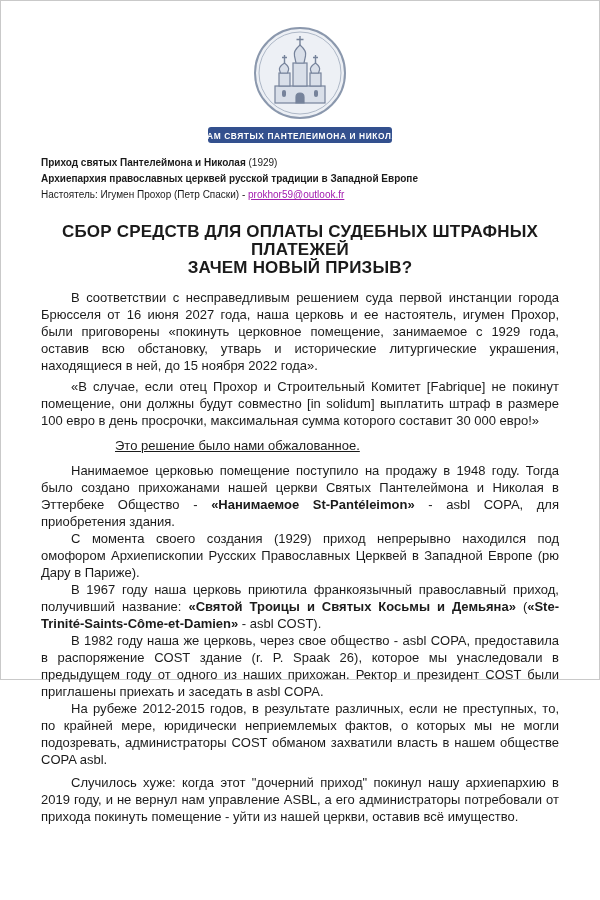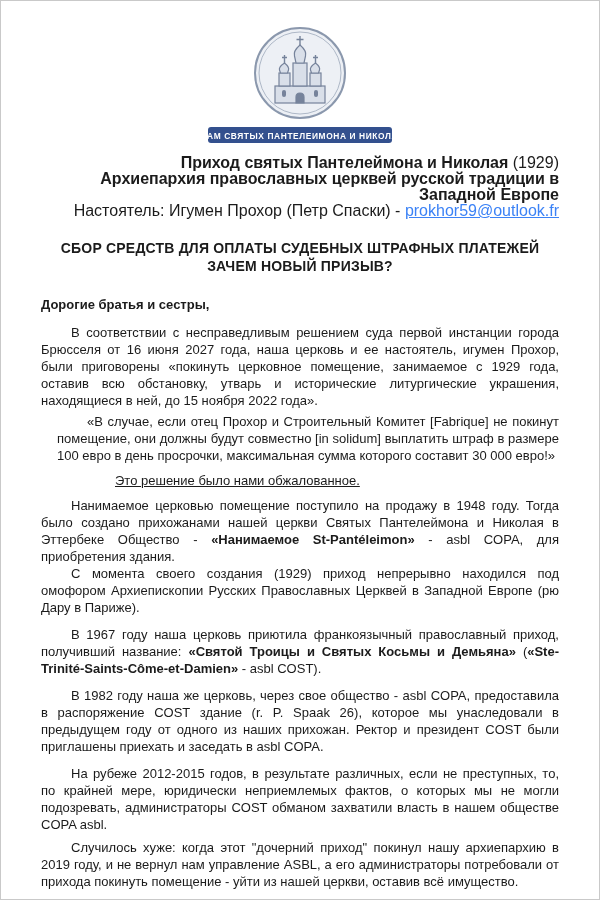--- a/index.html
+++ b/index.html
@@ -4,61 +4,61 @@
 <style>
   * { margin: 0; padding: 0; box-sizing: border-box; }
   html, body { background: #ffffff; }
   body {
     width: 600px; height: 900px;
     font-family: "Liberation Sans", sans-serif;
     color: #1b1b1b;
     overflow: hidden;
   }
   .page {
-    width: 600px; height: 900px;
+    width: 600px; height: 680px;
     border: 1px solid #c9c9c9;
     padding: 22px 40px 8px 40px;
     display: flex; flex-direction: column;
     background: #ffffff;
   }
   .logo-wrap { text-align: center; line-height: 0; }
   .header {
-    text-align: right;
-    font-size: 16px;
+    text-align: left;
+    font-size: 10px;
     line-height: 16px;
     margin-top: 6px;
   }
   .b { font-weight: bold; }
   .i { }
   .u { text-decoration: underline; margin-left: 44px; }
-  a.link { color: #3b82f6; text-decoration: underline; cursor: pointer; }
+  a.link { color: #a21caf; text-decoration: underline; cursor: pointer; }
   .title {
     text-align: center;
     font-weight: bold;
-    font-size: 14px;
+    font-size: 17px;
     line-height: 18px;
     margin-top: 20px;
     letter-spacing: 0.2px;
   }
   .salutation {
     font-weight: bold;
     font-size: 13px;
     margin-top: 22px;
   }
   .bodytext {
     margin-top: 12px;
     font-size: 13px;
     line-height: 17px;
     text-align: justify;
   }
   p.para { text-indent: 30px; }
-  .mt4  { margin-top: 4px; margin-left: 16px; }
+  .mt4  { margin-top: 4px; }
   .mt6  { margin-top: 6px; }
   .mt8  { margin-top: 8px; }
-  .mt10 { margin-top: 10px; }
+  .mt10 { }
   svg text { font-family: "Liberation Sans", sans-serif; font-weight: bold; }
 </style>
 </head>
 <body>
 
 <div class="page">
 
   <div class="logo-wrap">
     <svg width="240" height="126" viewBox="0 0 240 126">
       <circle cx="120" cy="50" r="45" fill="#edf0f5" stroke="#8b98ad" stroke-width="2"></circle>
@@ -89,21 +89,20 @@
     <div><span class="b">Приход святых Пантелеймона и Николая</span><span> (1929)</span></div>
     <div class="b">Архиепархия православных церквей русской традиции в Западной Европе</div>
     <div><span>Настоятель: Игумен Прохор (Петр Спаски) - </span><a class="link" href="#">prokhor59@outlook.fr</a></div>
   </div>
 
   <div class="title">
     <div>СБОР СРЕДСТВ ДЛЯ ОПЛАТЫ СУДЕБНЫХ ШТРАФНЫХ ПЛАТЕЖЕЙ</div>
     <div>ЗАЧЕМ НОВЫЙ ПРИЗЫВ?</div>
   </div>
 
-  <div class="salutation">Дорогие братья и сестры,</div>
 
   <div class="bodytext">
     <p class="para"><span>В соответствии с несправедливым решением суда первой инстанции города Брюсселя от 16 июня 2027 года, наша церковь и ее настоятель, игумен Прохор, были приговорены </span><span class="i">«покинуть церковное помещение, занимаемое с 1929 года, оставив всю обстановку, утварь и исторические литургические украшения, находящиеся в ней, до 15 ноября 2022 года».</span></p>
 
     <p class="para mt4"><span class="i">«В случае, если отец Прохор и Строительный Комитет [Fabrique] не покинут помещение, они должны будут совместно [in solidum] выплатить штраф в размере 100 евро в день просрочки, максимальная сумма которого составит 30 000 евро!»</span></p>
 
     <p class="para mt8"><span class="u">Это решение было нами обжалованное.</span></p>
 
     <p class="para mt8"><span>Нанимаемое церковью помещение поступило на продажу в 1948 году. Тогда было создано прихожанами нашей церкви Святых Пантелеймона и Николая в Эттербеке Общество - </span><span class="b">«Нанимаемое St-Pantéleimon»</span><span> - asbl COPA, для приобретения здания.</span></p>
 

